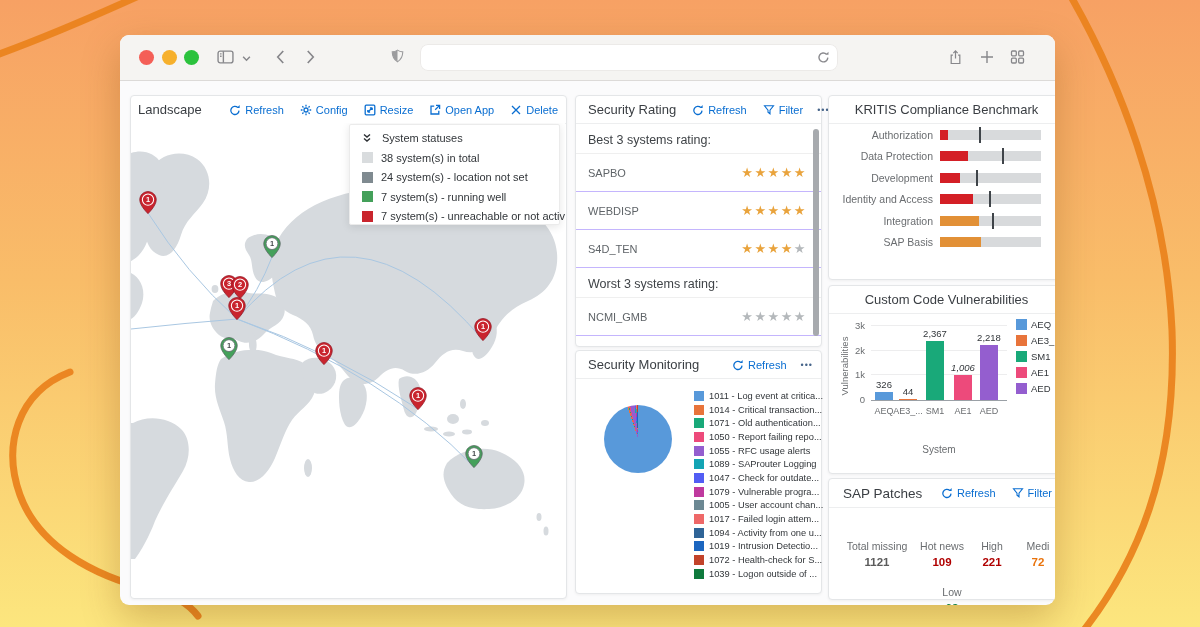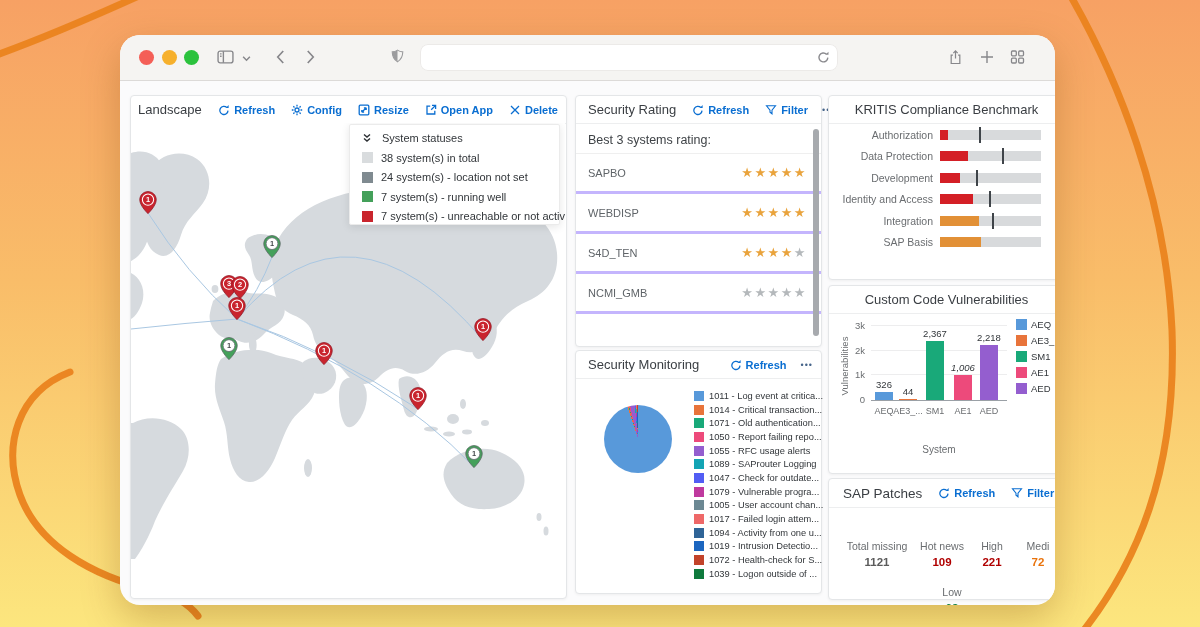--- a/index.html
+++ b/index.html
@@ -4,35 +4,35 @@
 <style>
   html,body{margin:0;padding:0;}
   body{width:1200px;height:627px;position:relative;overflow:hidden;
        font-family:"Liberation Sans","DejaVu Sans",sans-serif;
        background:linear-gradient(180deg,#f7a164 0%,#f9bd69 45%,#fce67e 100%);}
   #bg-decor{position:absolute;left:0;top:0;}
   .curve{fill:none;stroke:#ea831d;stroke-width:7;stroke-linecap:round;opacity:.95;}
 
   
   .window{position:absolute;left:120px;top:35px;width:935px;height:570px;background:#fbfbfc;
-          border-radius:20px;box-shadow:0 14px 38px rgba(120,60,0,.28);overflow:hidden;}
+          border-radius:9px;box-shadow:0 14px 38px rgba(120,60,0,.28);overflow:hidden;}
   .chrome{position:absolute;left:0;top:0;right:0;height:45px;background:#f5f4f2;border-bottom:1px solid #dcdad8;}
   .tl{position:absolute;top:15px;width:15px;height:15px;border-radius:50%;}
   .cicon{position:absolute;color:#87878b;}
   .cicon svg{display:block;}
   .urlbar{position:absolute;left:300px;top:9px;width:418px;height:27px;background:#ffffff;border-radius:8px;
           box-shadow:inset 0 0 0 1px #eceae8;}
   .urlbar .reload{position:absolute;right:8px;top:6px;color:#8b8b8f;}
 
   
   .panel{position:absolute;background:#fff;border:1px solid #e4e6e8;border-radius:4px;box-shadow:0 1px 3px rgba(0,0,0,.05);}
   .phead{position:relative;height:27px;border-bottom:1px solid #edeeef;display:flex;align-items:center;padding:0 8px;}
   .ptitle{font-size:13px;color:#3a3e43;white-space:nowrap;}
   .spacer{flex:1;}
-  .tb-btn{display:flex;align-items:center;gap:4px;color:#0a6ed1;font-size:11px;cursor:pointer;margin-left:16px;white-space:nowrap;font-weight:bold;}
+  .tb-btn{display:flex;align-items:center;gap:4px;color:#0a6ed1;font-size:11px;cursor:pointer;margin-left:16px;white-space:nowrap;}
   .tb-btn svg{display:block;}
   .icon12{width:12px;height:12px;}
   .dots{color:#47658a;font-size:9px;letter-spacing:1px;margin-left:14px;cursor:pointer;}
 
   #landscape{left:10px;top:60px;width:435px;height:502px;}
   #rating{left:455px;top:60px;width:245px;height:250px;}
   #monitoring{left:455px;top:315px;width:245px;height:242px;}
   #kritis{left:708px;top:60px;width:235px;height:183px;}
   #ccv{left:708px;top:250px;width:235px;height:187px;}
   #patches{left:708px;top:443px;width:235px;height:120px;}
@@ -49,21 +49,21 @@
               border:1px solid #ebebeb;box-shadow:0 2px 8px rgba(0,0,0,.10);border-radius:2px;}
   .lg-head{display:flex;align-items:center;gap:9px;padding:7px 0 4px 11px;color:#32363a;font-size:11px;}
   .lg-head svg{color:#2b2f33;}
   .legend-row{display:flex;align-items:center;gap:8px;padding:0 0 0 12px;height:19.5px;}
   .legend-row .sw{width:11px;height:11px;flex:0 0 11px;}
   .lg-label{font-size:11px;color:#32363a;white-space:nowrap;}
 
   
   #rating-body{position:absolute;left:0;top:28px;right:0;bottom:0;overflow:hidden;}
   .rating-sec-header{height:29px;line-height:33px;padding-left:12px;font-size:12.5px;color:#3f4347;border-bottom:1px solid #efefef;}
-  .rating-row{height:37px;display:flex;align-items:center;padding:0 14px 0 12px;border-bottom:3px solid #c4b5fd;}
+  .rating-row{height:37px;display:flex;align-items:center;padding:0 14px 0 12px;border-bottom:1px solid #c4b5fd;}
   .sys{font-size:11px;color:#5f6468;flex:1;}
   .stars{font-size:13px;letter-spacing:1.5px;}
   .star.gold{color:#e9a33c;} .star.gray{color:#b4b8bb;}
   .v-scroll{position:absolute;right:2px;top:33px;width:6px;height:207px;background:#a7aaae;border-radius:3px;}
 
   
   #pie{position:absolute;left:28px;top:54px;width:68px;height:68px;border-radius:50%;}
   #mon-legend{position:absolute;left:118px;top:38px;}
   .mon-row{display:flex;align-items:center;gap:5px;height:13.7px;}
   .mon-row .sw{width:10px;height:10px;flex:0 0 10px;}
@@ -380,20 +380,21 @@
           <span class="stars"><span class="star gold">★</span><span class="star gold">★</span><span class="star gold">★</span><span class="star gold">★</span><span class="star gold">★</span></span>
         </div>
         <div class="rating-row">
           <span class="sys">WEBDISP</span>
           <span class="stars"><span class="star gold">★</span><span class="star gold">★</span><span class="star gold">★</span><span class="star gold">★</span><span class="star gold">★</span></span>
         </div>
         <div class="rating-row">
           <span class="sys">S4D_TEN</span>
           <span class="stars"><span class="star gold">★</span><span class="star gold">★</span><span class="star gold">★</span><span class="star gold">★</span><span class="star gray">★</span></span>
         </div>
+        <div class="rating-sec-header">Worst 3 systems rating:</div>
         <div class="rating-row">
           <span class="sys">NCMI_GMB</span>
           <span class="stars"><span class="star gray">★</span><span class="star gray">★</span><span class="star gray">★</span><span class="star gray">★</span><span class="star gray">★</span></span>
         </div>
       </div>
     <span class="v-scroll"></span>
   </section>
 
   <section class="panel" id="monitoring">
     <div class="phead" style="padding-left:12px;">

